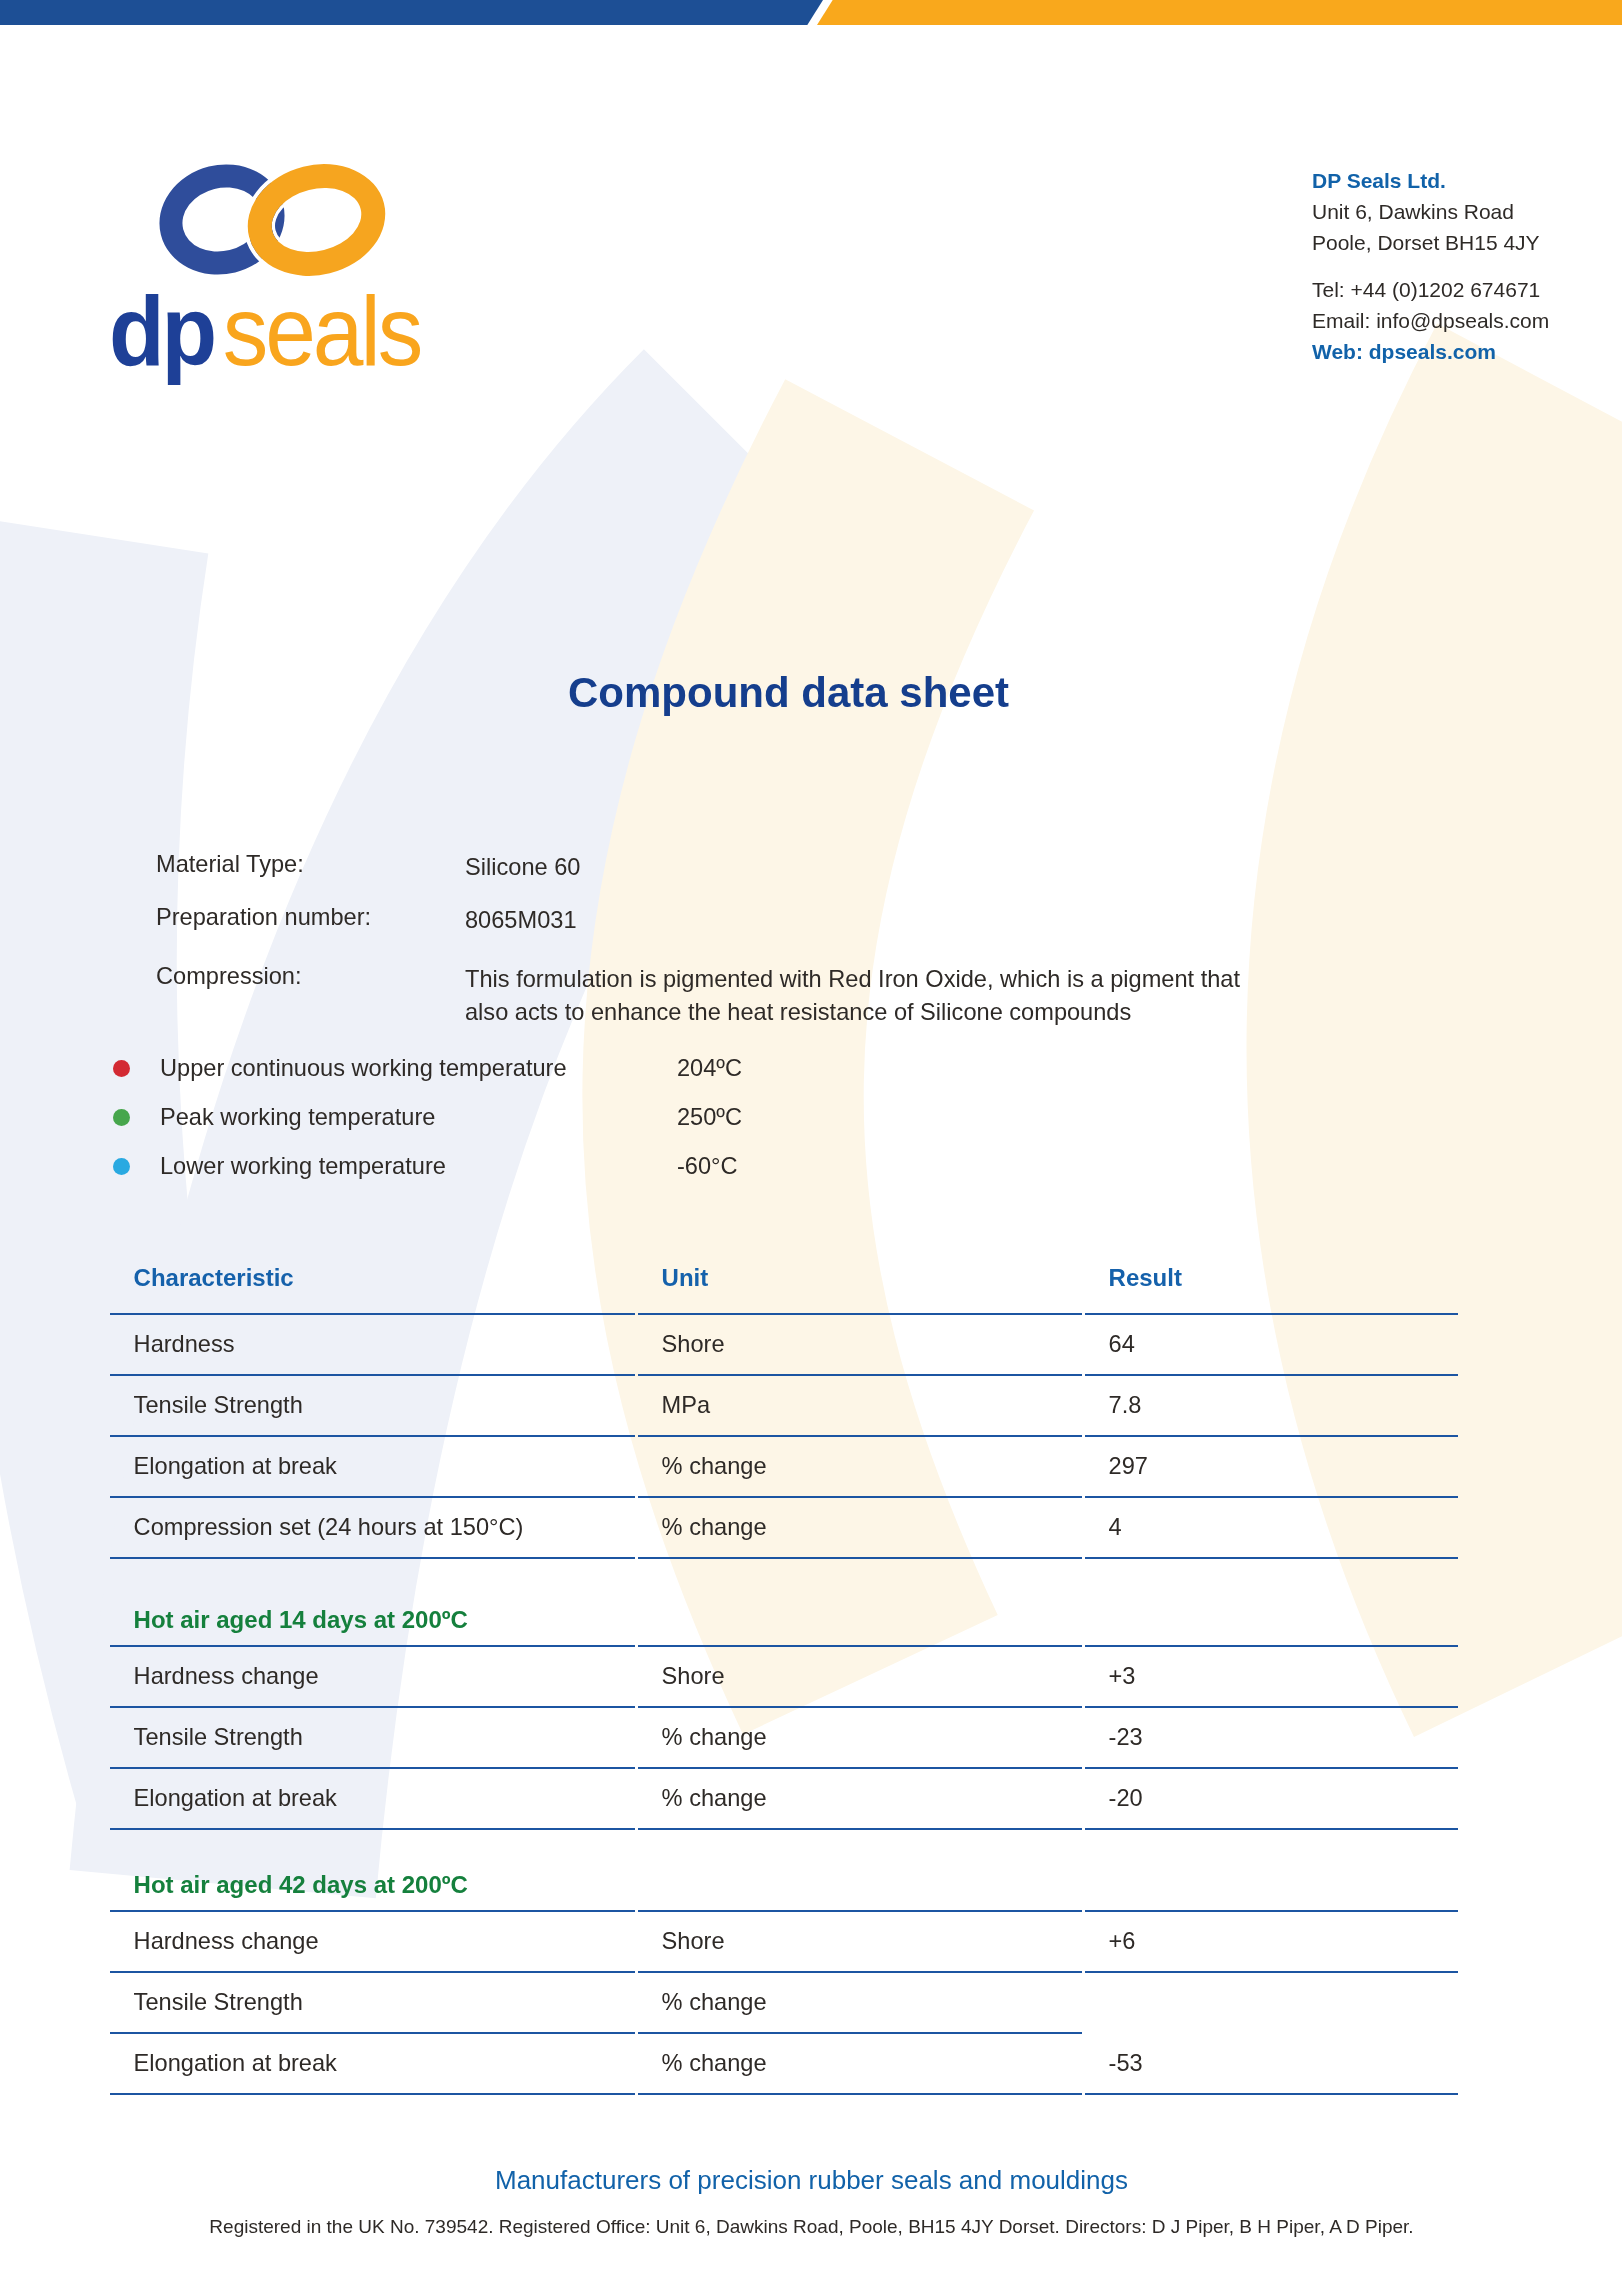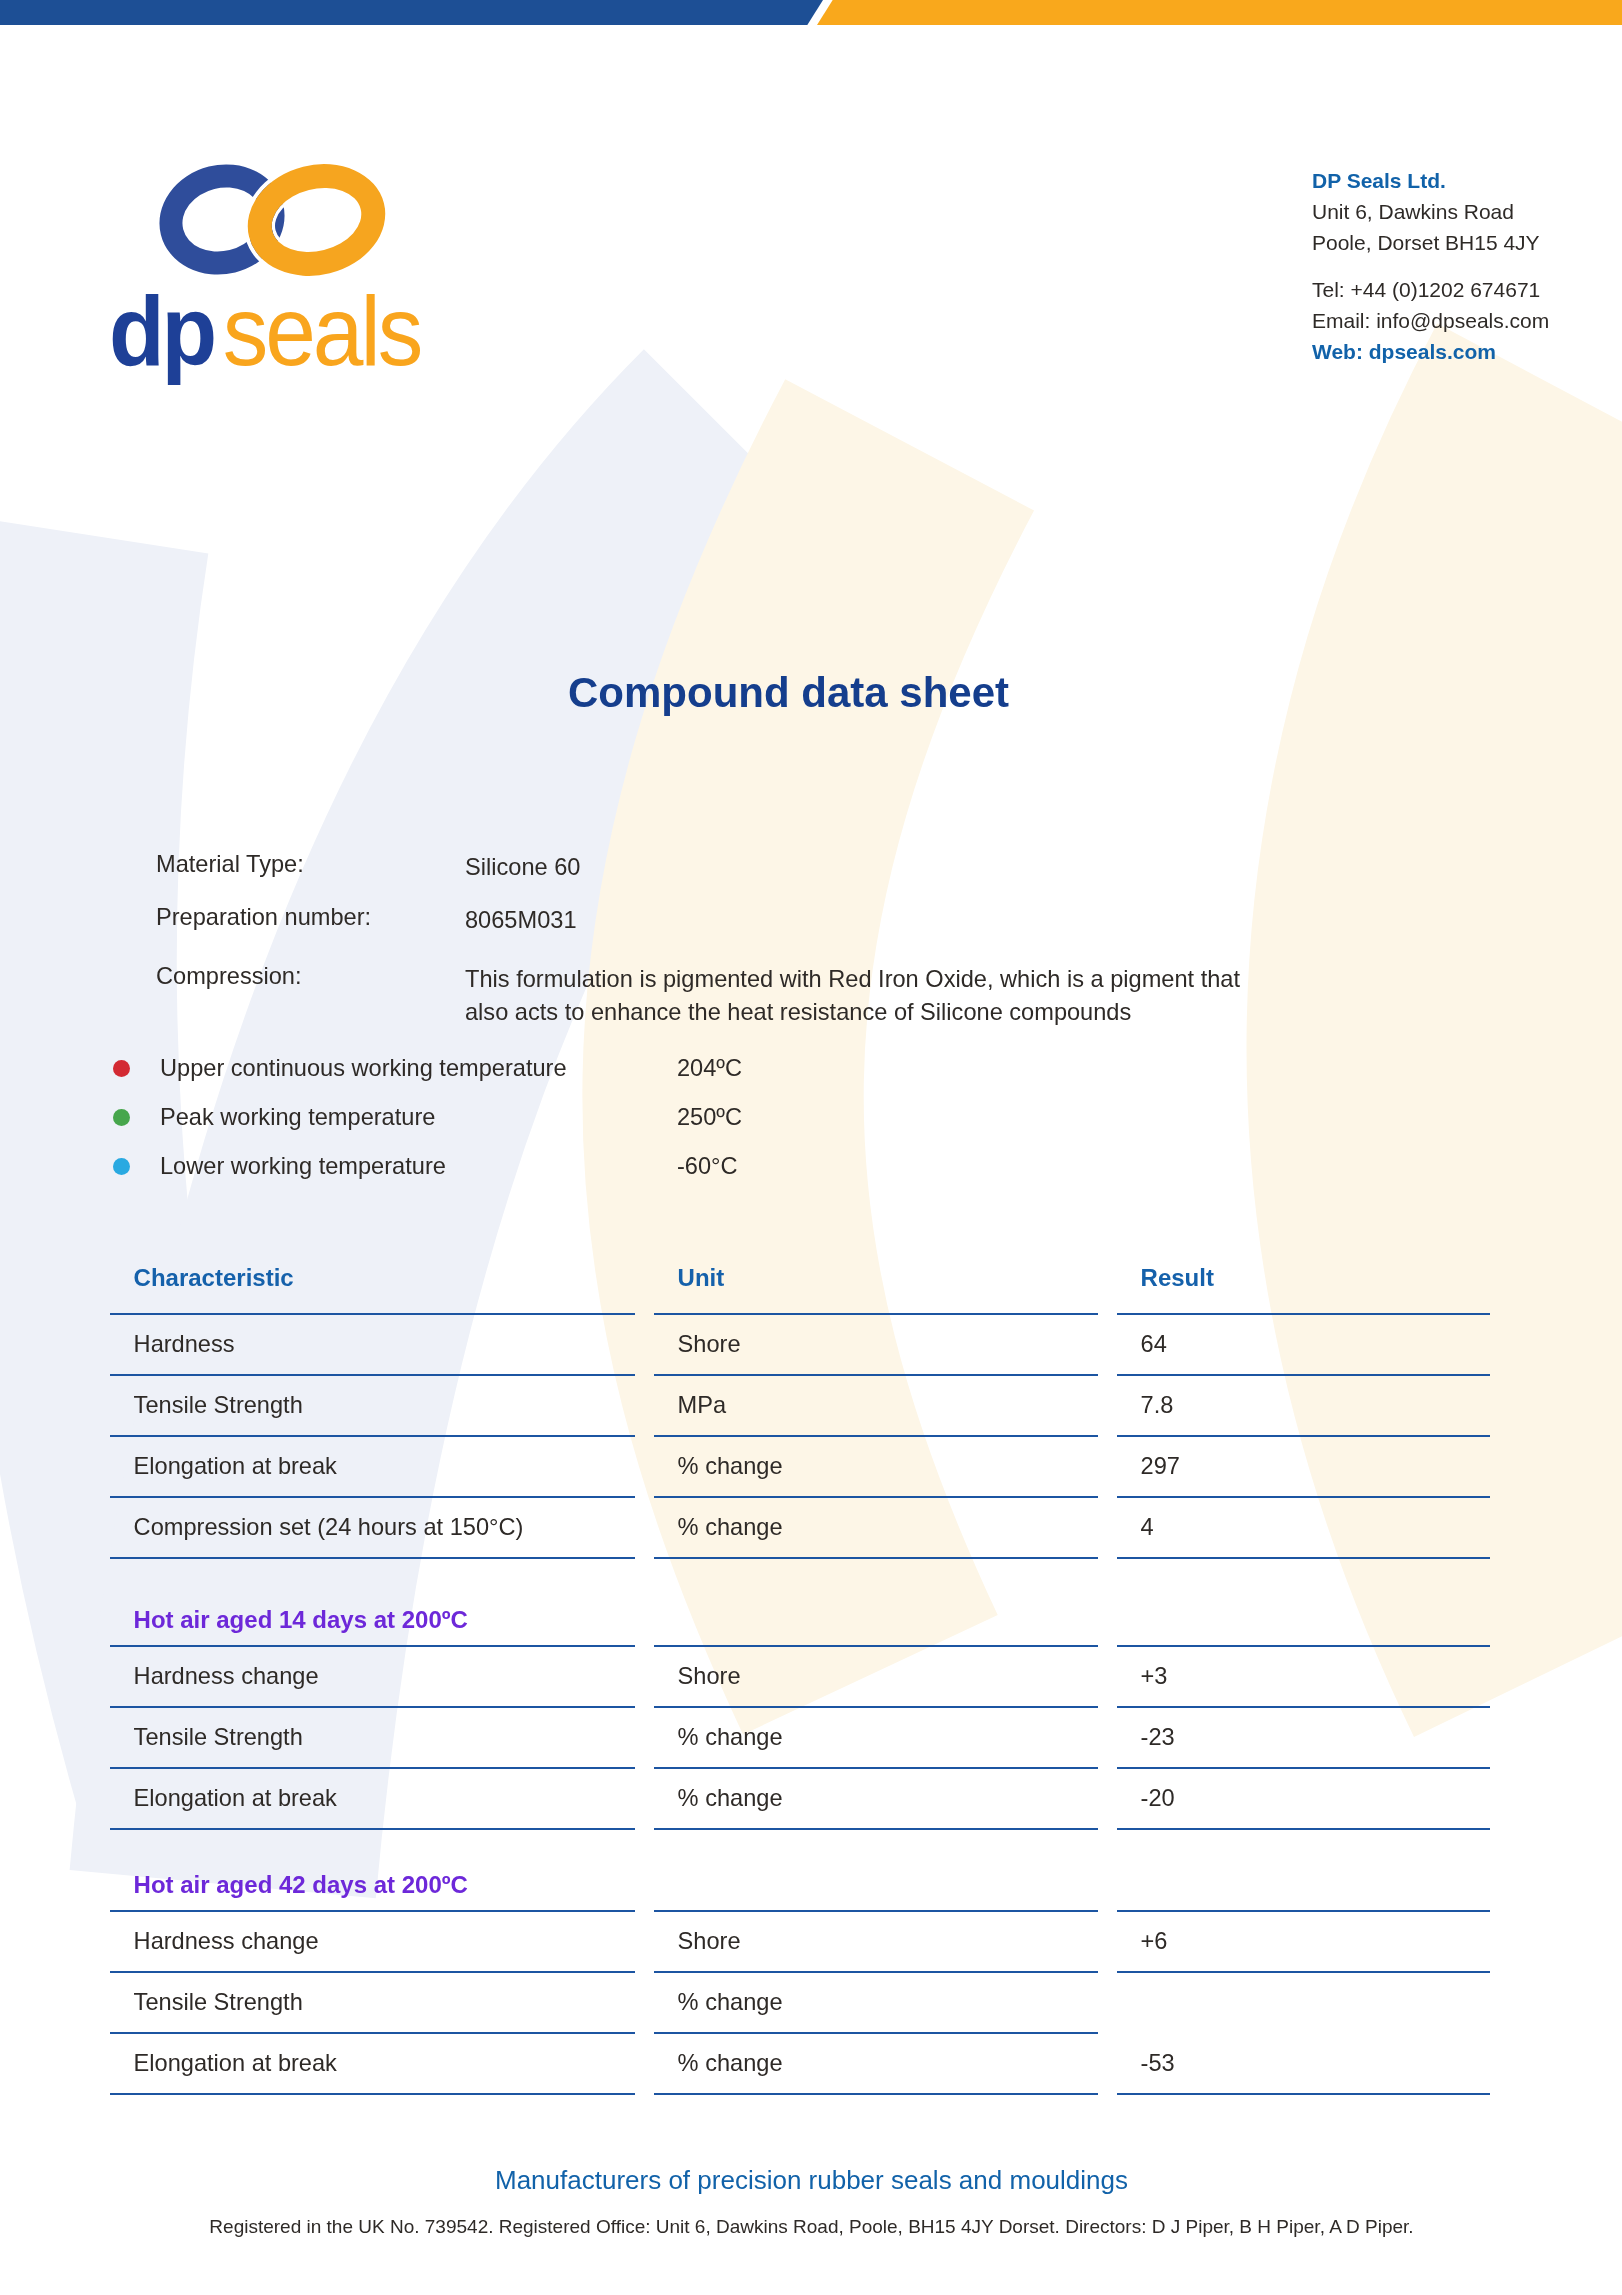--- a/index.html
+++ b/index.html
@@ -45,27 +45,27 @@
   .temp-dot{width:17px;height:17px;border-radius:50%;flex:none;margin-right:30px;}
   .dot-red{background:#d32a33;}
   .dot-green{background:#46a64c;}
   .dot-cyan{background:#29a9e1;}
   .temp-label{width:517px;flex:none;}
   .temp-1{top:1055px;}
   .temp-2{top:1104px;}
   .temp-3{top:1153px;}
   
   .tbl{position:absolute;left:110px;top:1243px;width:1357px;z-index:2;font-size:23.6px;}
-  .trow{display:grid;grid-template-columns:525px 444px 373px;column-gap:19px;}
+  .trow{display:grid;grid-template-columns:525px 444px 373px;column-gap:3px;}
   .trow > div{border-bottom:2.6px solid #1c55a2;padding-left:23.6px;display:flex;align-items:center;}
   .thead{height:72px;}
   .thead > div{font-weight:bold;color:#1561ab;font-size:24px;}
   .tdata{height:61px;}
   .tsection{height:41px;}
-  .tsection > div{font-weight:bold;color:#6d28d9;font-size:24px;align-items:flex-start;}
+  .tsection > div{font-weight:bold;color:#15803d;font-size:24px;align-items:flex-start;}
   .mt-s1{margin-top:47px;}
   .mt-s2{margin-top:41px;}
   
   .tagline{position:absolute;left:0;top:2165px;width:1623px;text-align:center;
     font-size:26px;color:#1162a9;z-index:2;}
   .legal{position:absolute;left:0;top:2216px;width:1623px;text-align:center;
     font-size:19px;color:#2e2a27;z-index:2;}
 </style>
 </head>
 <body>

